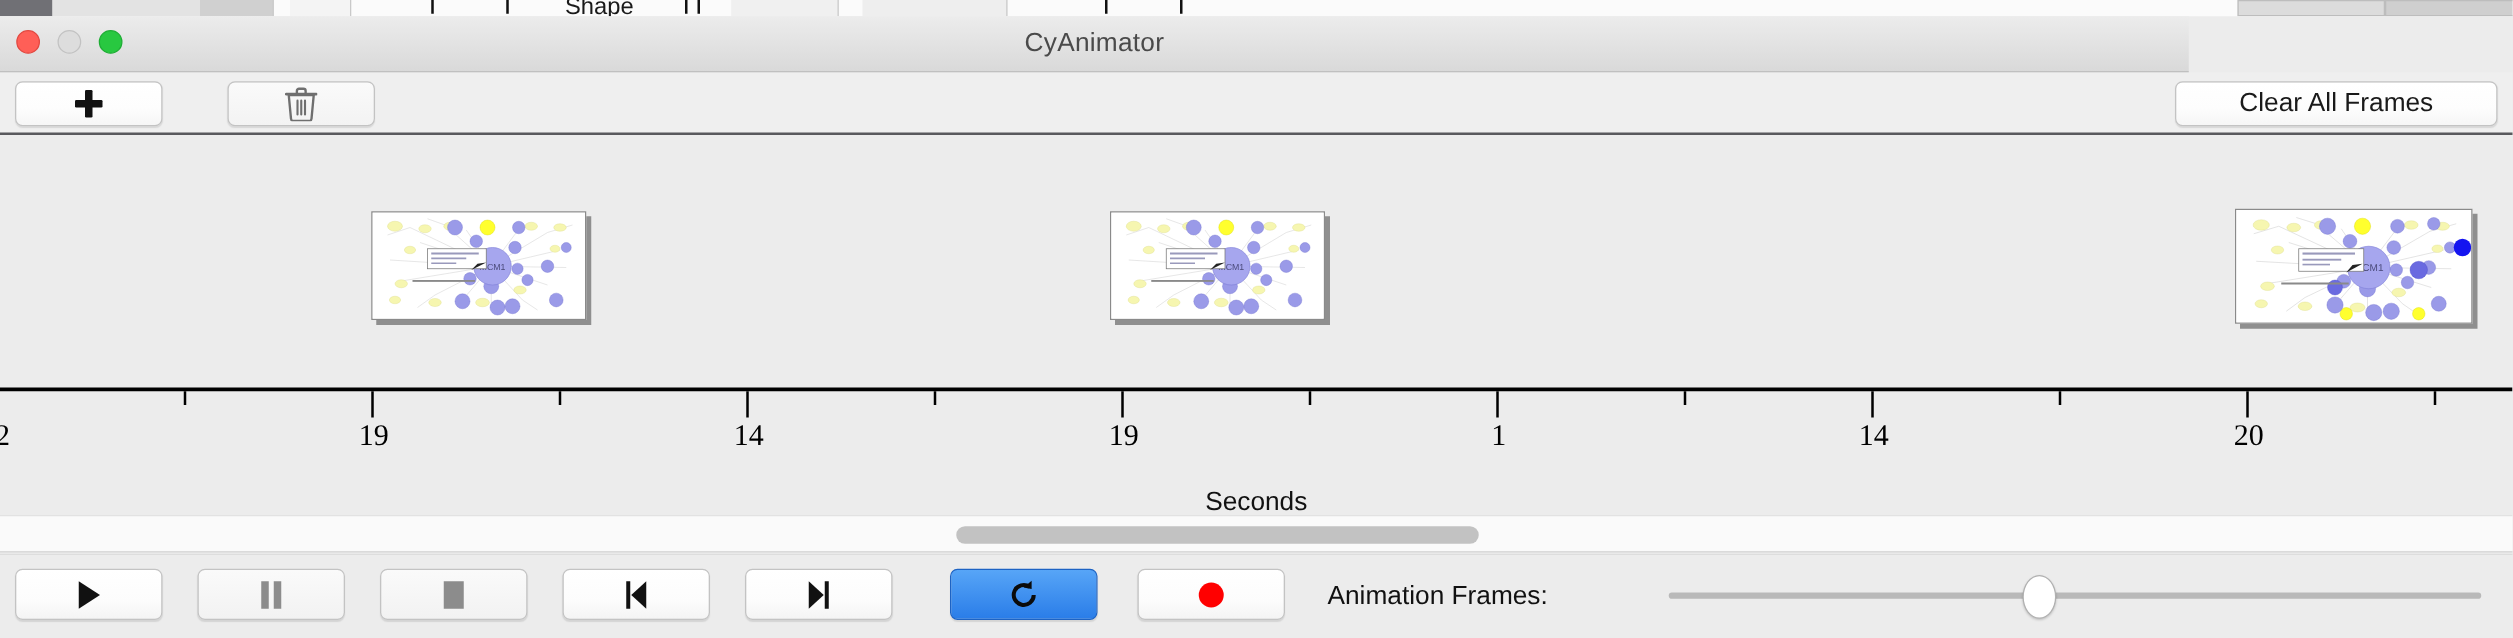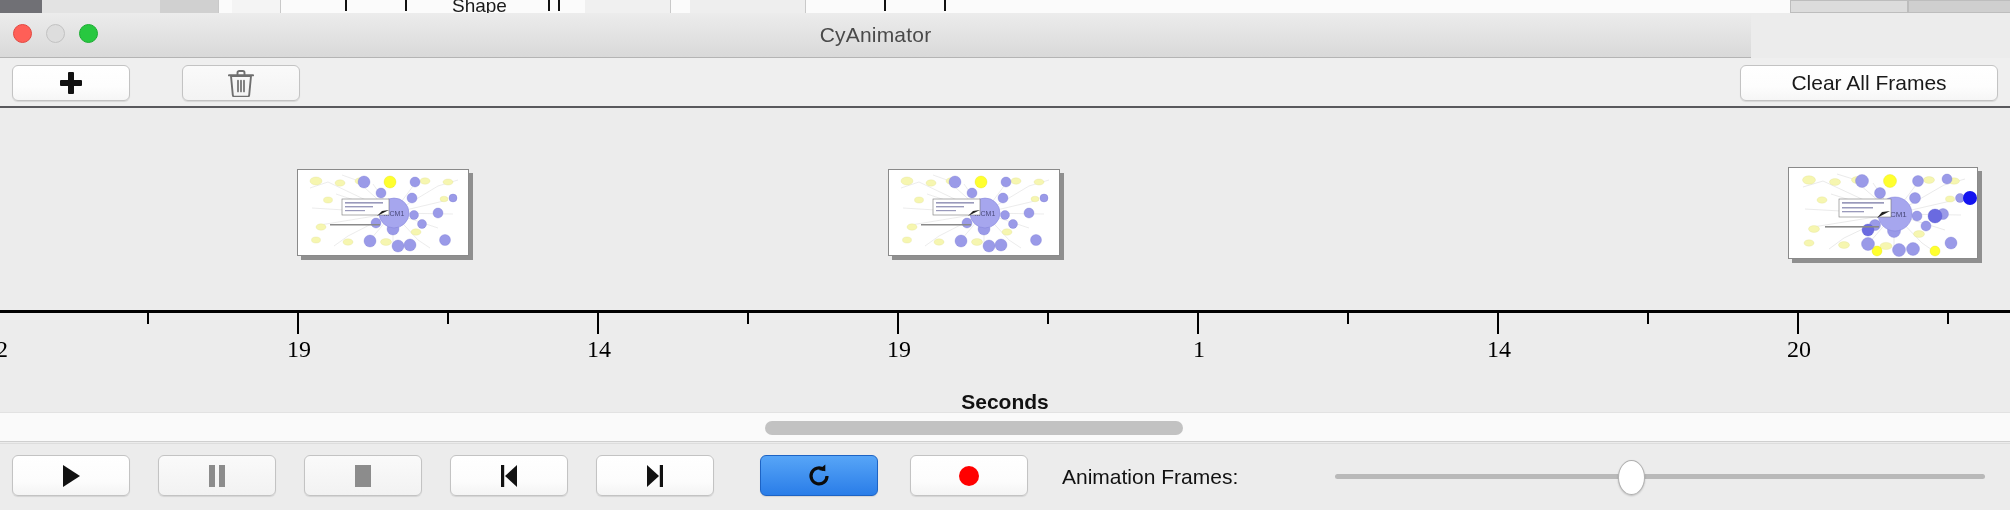--- a/index.html
+++ b/index.html
@@ -189,21 +189,20 @@
     white-space: nowrap;
   }
   .axis-title {
     position: absolute;
     left: 0; right: 0;
     top: 280px;
     text-align: center;
     font-size: 21px;
     color: #111;
     font-family: "Liberation Sans", sans-serif;
-    font-weight: bold;
   }
 
   
   .hscroll {
     position: absolute;
     left: 0; top: 412px;
     width: 2010px; height: 30px;
     background: #fafafa;
     border-top: 1px solid #e2e2e2;
     border-bottom: 1px solid #cfcfcf;

